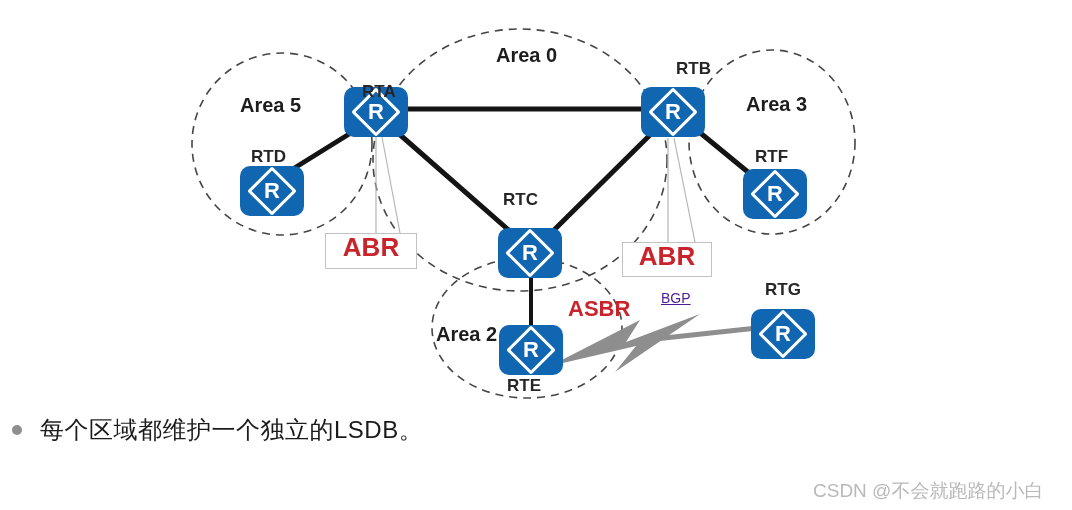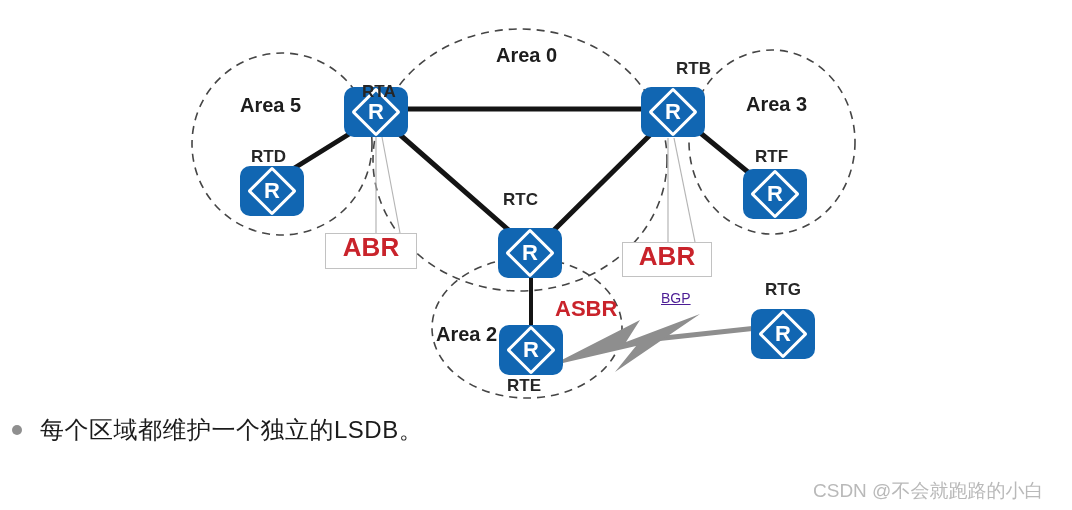--- a/index.html
+++ b/index.html
@@ -135,21 +135,21 @@
   <div class="rlabel" style="left:755px;top:147px;">RTF</div>
   <div class="rlabel" style="left:765px;top:280px;">RTG</div>
 
   <div class="callout" style="left:325px;top:233px;width:90px;height:34px;">
     <span>ABR</span>
   </div>
   <div class="callout" style="left:622px;top:242px;width:88px;height:33px;">
     <span>ABR</span>
   </div>
 
-  <div class="asbr" style="left:533px;top:296px;padding-left:22px;">ASBR</div>
+  <div class="asbr" style="left:546px;top:296px;padding-left:22px;">ASBR</div>
   <div class="bgp-label" style="left:661px;top:290px;">BGP</div>
 
   <div class="bullet-row" style="top:414px;">
     <span class="bullet-dot"></span>
     <span class="bullet-text">每个区域都维护一个独立的LSDB。</span>
   </div>
 
   <div class="watermark">CSDN @不会就跑路的小白</div>
 
 </div>

